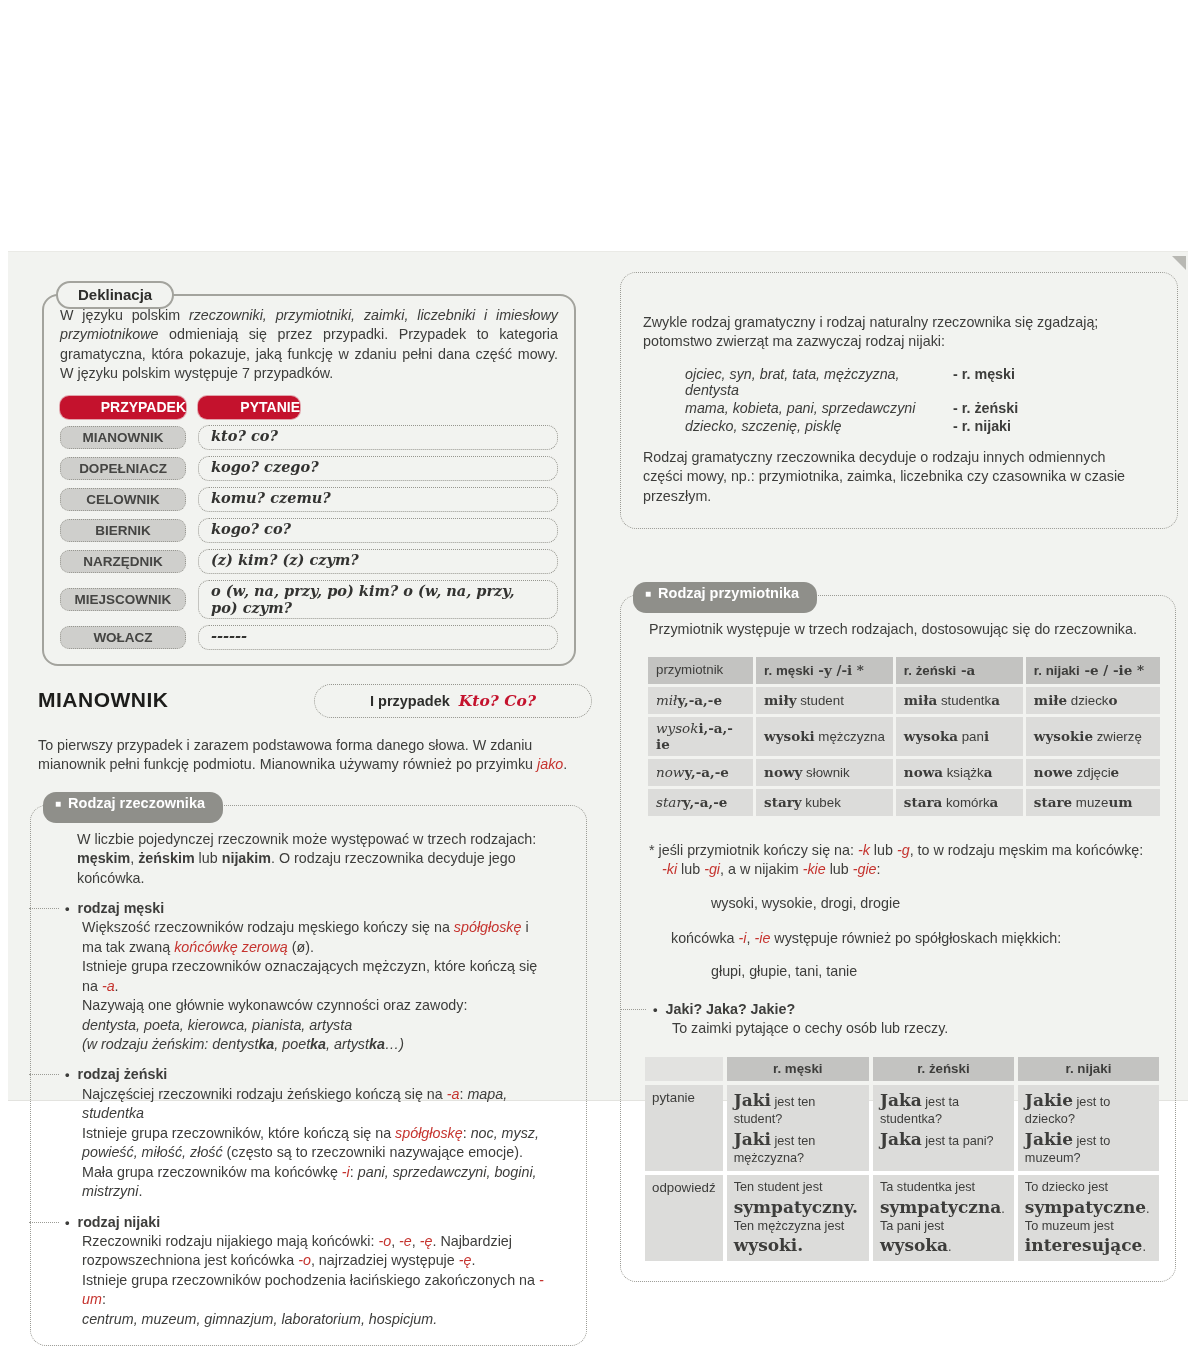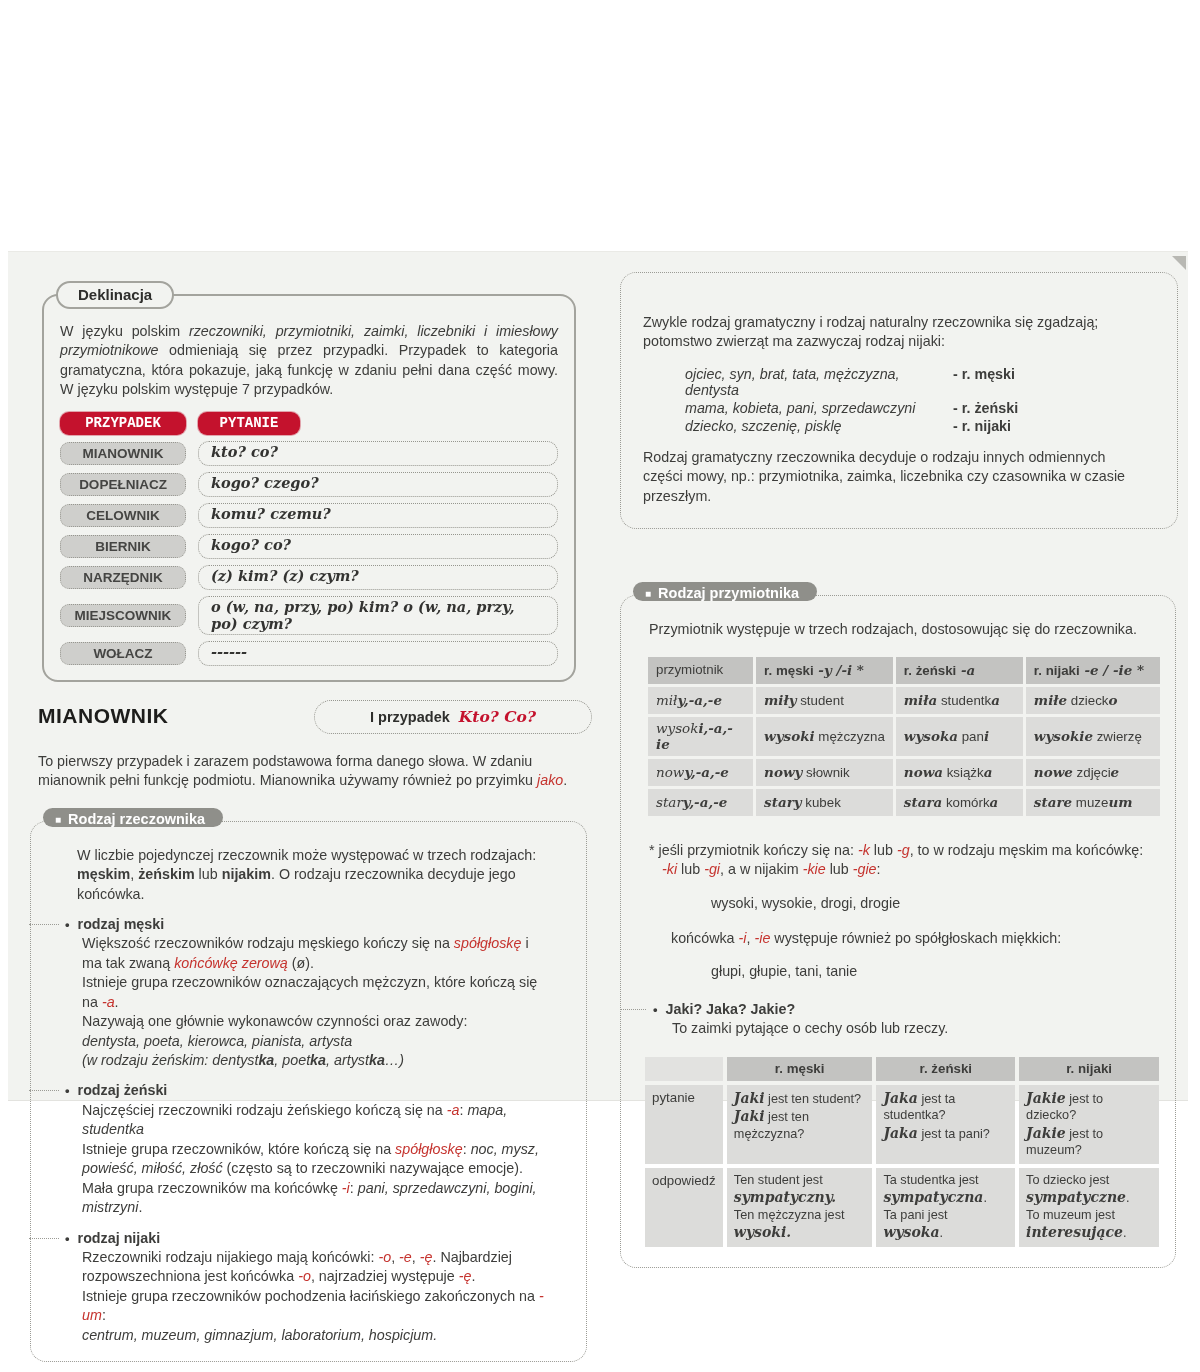--- a/index.html
+++ b/index.html
@@ -34,42 +34,41 @@
   p{margin:0;}
   .txt{font-size:14.3px;line-height:1.36;}
   .just{text-align:justify;}
 
   
   .f-i{font-style:italic;}
   .f-b{font-weight:700;}
   .f-bi{font-weight:700;font-style:italic;}
   .f-ri{color:var(--red);font-style:italic;}
   .f-si{font-family:"DejaVu Serif",serif;font-style:italic;}
-  .f-sbi{font-family:"DejaVu Serif",serif;font-style:italic;font-weight:700;}
+  .f-sbi{font-family:"DejaVu Serif",serif;font-weight:700;}
 
   
   .dekl-box{
     position:relative;margin:42px 0 0 12px;width:498px;
     border:2px solid var(--line);border-radius:16px;
-    padding:26px 16px 14px 16px;
+    padding:10px 16px 14px 16px;
   }
   .dekl-label{
     position:absolute;top:-15px;left:12px;
     background:var(--page);border:2px solid var(--line);border-radius:14px;
     padding:3px 20px 4px;font-weight:700;font-size:15px;color:#2e2e2c;
   }
   .case-grid{
     display:grid;grid-template-columns:126px 1fr;
     column-gap:12px;row-gap:6px;margin-top:12px;align-items:center;
   }
   .pill-red{
     background:var(--red-deep);color:#fff;font-weight:700;font-size:14px;
-    text-align:center;border-radius:9px;padding:3px 0 4px;
+    text-align:right;border-radius:9px;padding:3px 0 4px;
     box-shadow:0 0 0 1px rgba(196,18,45,.35);
-    font-family:Liberation Mono, monospace;
   }
   .pill-red.small{width:102px;}
   .pill-case{
     background:var(--pill-gray);border:1px dotted #96968f;color:#454543;
     font-weight:700;font-size:13.5px;text-align:center;border-radius:9px;padding:3px 0;
   }
   .q-cell{
     border:1px dotted #96968f;border-radius:11px;padding:1px 12px 2px;
     font-family:"DejaVu Serif",serif;font-style:italic;font-weight:700;
     font-size:14.5px;color:#333331;min-height:20px;
@@ -87,21 +86,21 @@
   .case-badge .qst{font-family:"DejaVu Serif",serif;font-style:italic;font-weight:700;font-size:15.5px;color:var(--red-deep);}
   .mian-intro{margin:10px 0 0 8px;width:540px;}
 
   
   .dot-box{
     position:relative;border:1.5px dotted #9b9b95;border-radius:16px;background:transparent;
   }
   .sec-pill{
     position:absolute;top:-14px;left:12px;
     background:var(--sec-pill);color:#fff;font-weight:700;font-size:14.5px;
-    border-radius:13px;padding:3px 18px 0 12px;white-space:nowrap;
+    border-radius:13px;padding:3px 18px 12px 12px;white-space:nowrap;
   }
   .sec-pill .sq{font-size:10px;vertical-align:1px;margin-right:7px;}
 
   .rz-box{margin:30px 0 0 0;width:507px;padding:22px 14px 16px 34px;}
   .rz-intro{margin:2px 0 2px 12px;width:470px;}
   .bullet{position:relative;margin:11px 0 0 0;}
   .bullet::before{
     content:"";position:absolute;left:-36px;top:9px;width:30px;
     border-top:1.5px dotted #9b9b95;
   }
@@ -141,21 +140,21 @@
   .jaki .bd{margin-left:19px;}
 
   table.qa{border-collapse:separate;border-spacing:4px;margin:14px 0 0 2px;}
   table.qa td{background:var(--cell);padding:4px 7px 5px;font-size:12.7px;vertical-align:top;line-height:1.3;}
   table.qa tr.hd td{background:var(--cell-dark);text-align:center;font-weight:700;font-size:13.3px;padding:3px 0 4px;}
   table.qa tr.hd td.blank{background:#e2e2e0;}
   table.qa td.lab{width:64px;background:var(--cell);font-size:13.3px;}
   table.qa td.d1{width:150px;}
   table.qa td.d2{width:138px;}
   table.qa td.d3{width:140px;}
-  table.qa .f-sbi{font-size:14px;}
+  table.qa .f-sbi{font-size:17px;}
 </style>
 </head>
 <body>
 
 <div class="page">
   <div class="corner-fold"></div>
 
   <div class="col-left">
 
     <section class="dekl-box">

